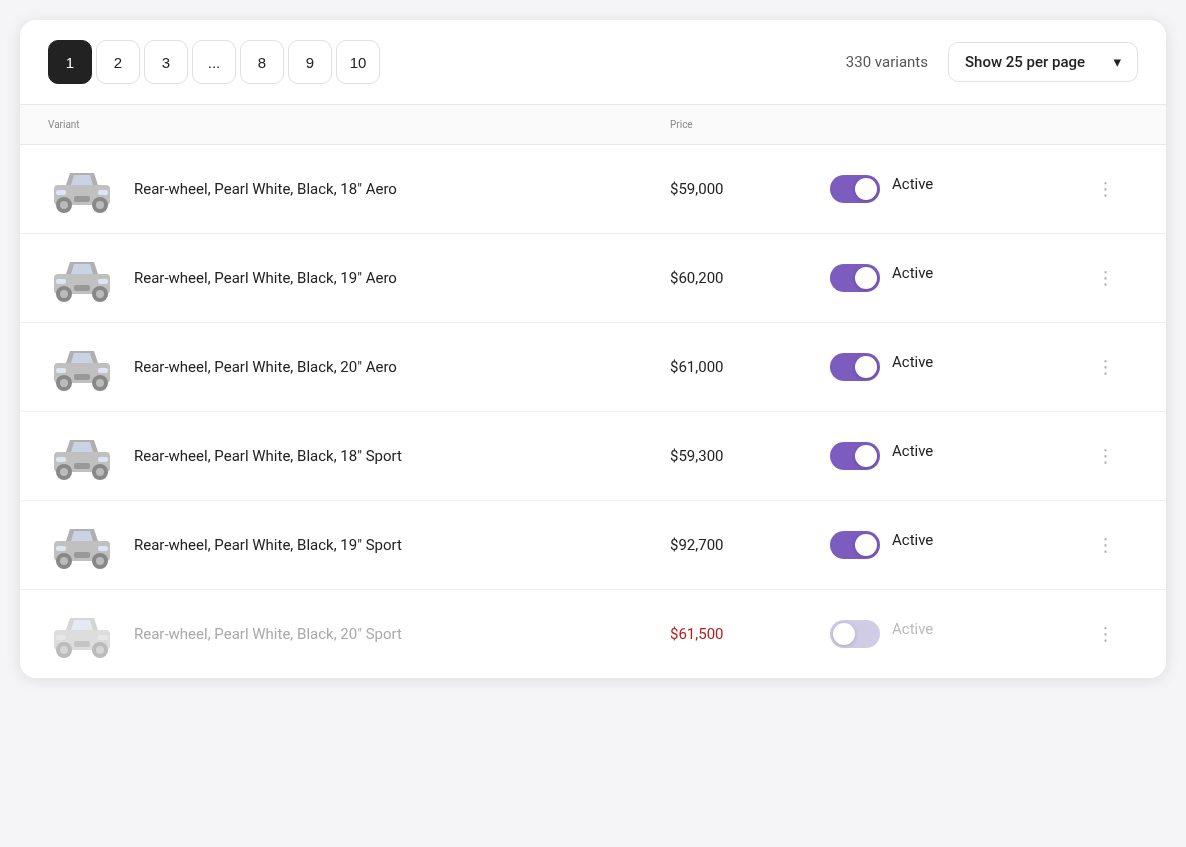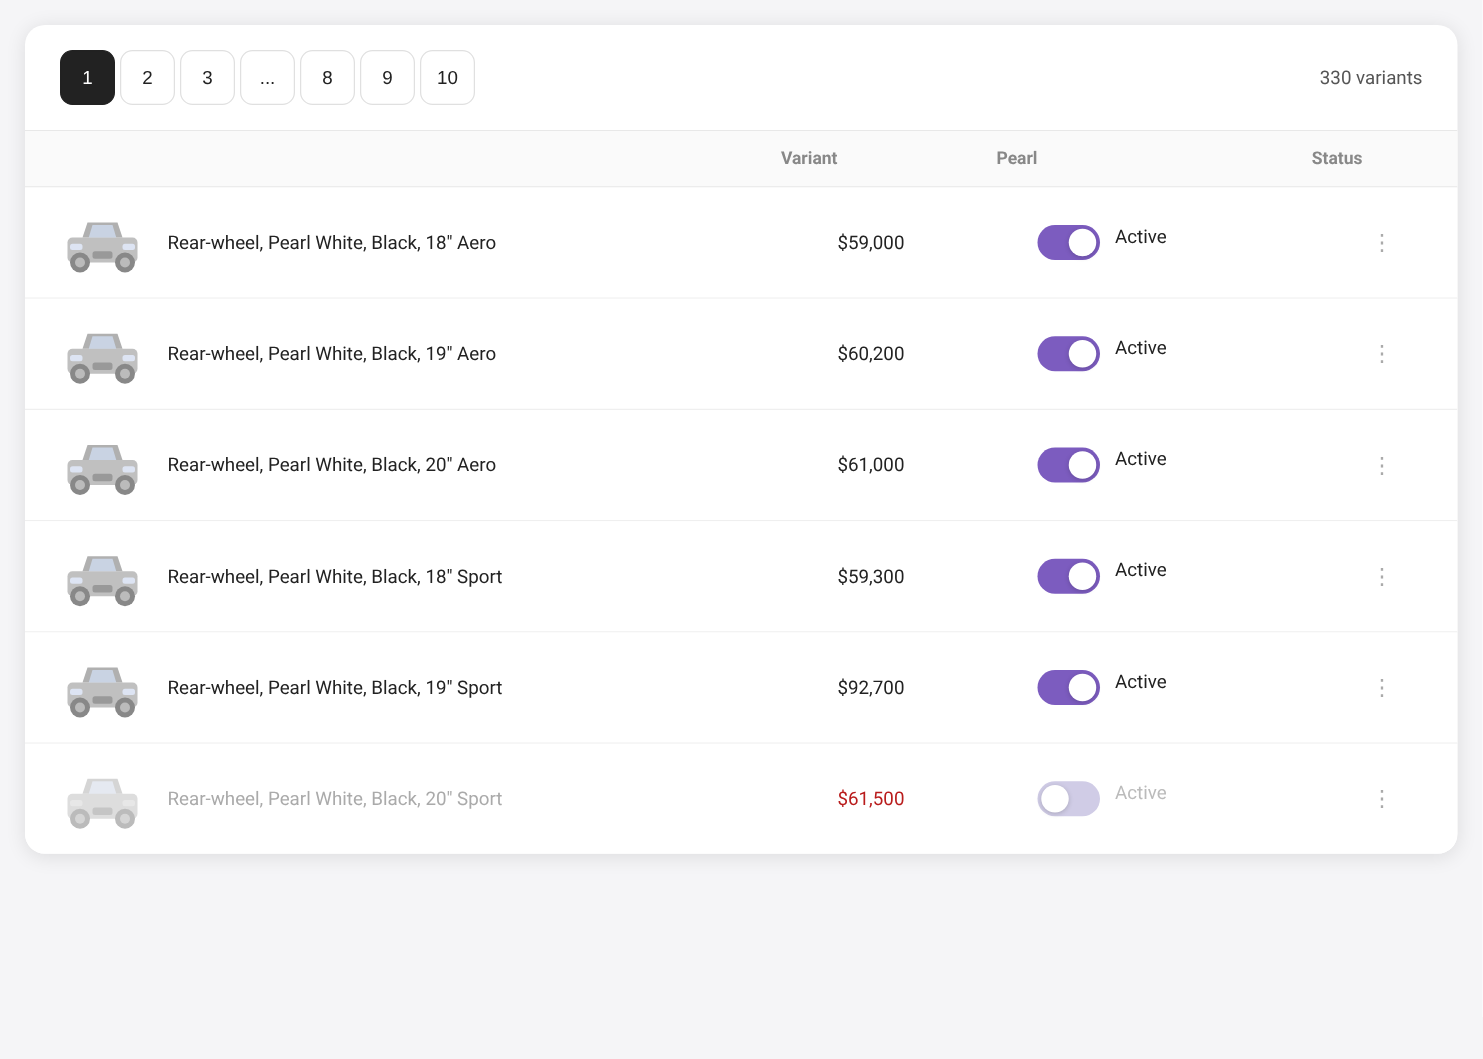--- a/index.html
+++ b/index.html
@@ -85,24 +85,23 @@
     }
     
     .table-header {
       display: grid;
       grid-template-columns: 1fr 160px 260px 48px;
       padding: 14px 28px;
       background: #fafafa;
       border-bottom: 1px solid #e8e8e8;
     }
     .table-header-cell {
-      font-size: 14px;
+      font-size: 10px;
       color: #888;
-      font-weight: 700;
-      text-align: right;
+      font-weight: 400;
     }
     
     .table-row {
       display: grid;
       grid-template-columns: 1fr 160px 260px 48px;
       align-items: center;
       padding: 18px 28px;
       border-bottom: 1px solid #efefef;
       background: #fff;
     }
@@ -196,27 +195,30 @@
     <button class="page-btn active">1</button>
         <button class="page-btn">2</button>
         <button class="page-btn">3</button>
         <button class="page-btn">...</button>
         <button class="page-btn">8</button>
         <button class="page-btn">9</button>
         <button class="page-btn">10</button>
       </div>
     <div class="pagination-right">
       <span class="variants-count">330 variants</span>
+      <div class="per-page-select">
+        <span>Show 25 per page</span>
+        <span>▾</span>
+      </div>
     </div>
   </div>
 
   <div class="table-header">
     <div class="table-header-cell">Variant</div>
-    <div class="table-header-cell">Pearl</div>
-    <div class="table-header-cell">Status</div>
+    <div class="table-header-cell">Price</div>
     <div class="table-header-cell"></div>
   </div>
 
   <div id="table-body">
       <div class="table-row">
     <div class="variant-cell">
       <div class="car-icon"><svg width="68" height="52" viewBox="0 0 68 52" fill="none" xmlns="http://www.w3.org/2000/svg">
 
     <rect x="6" y="22" width="56" height="20" rx="4" fill="#c0c0c0"></rect>
 

